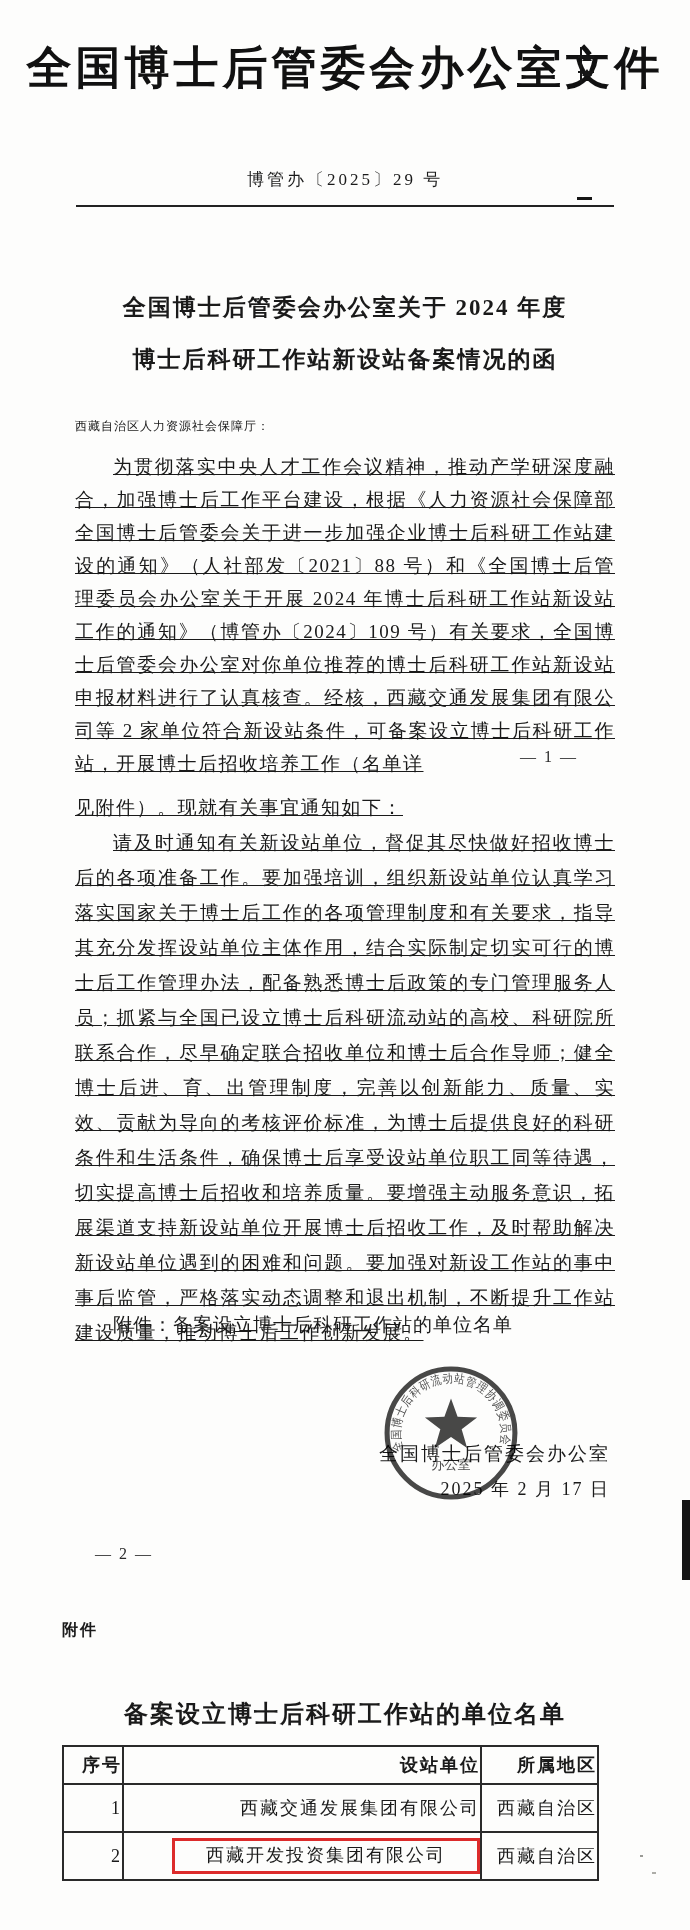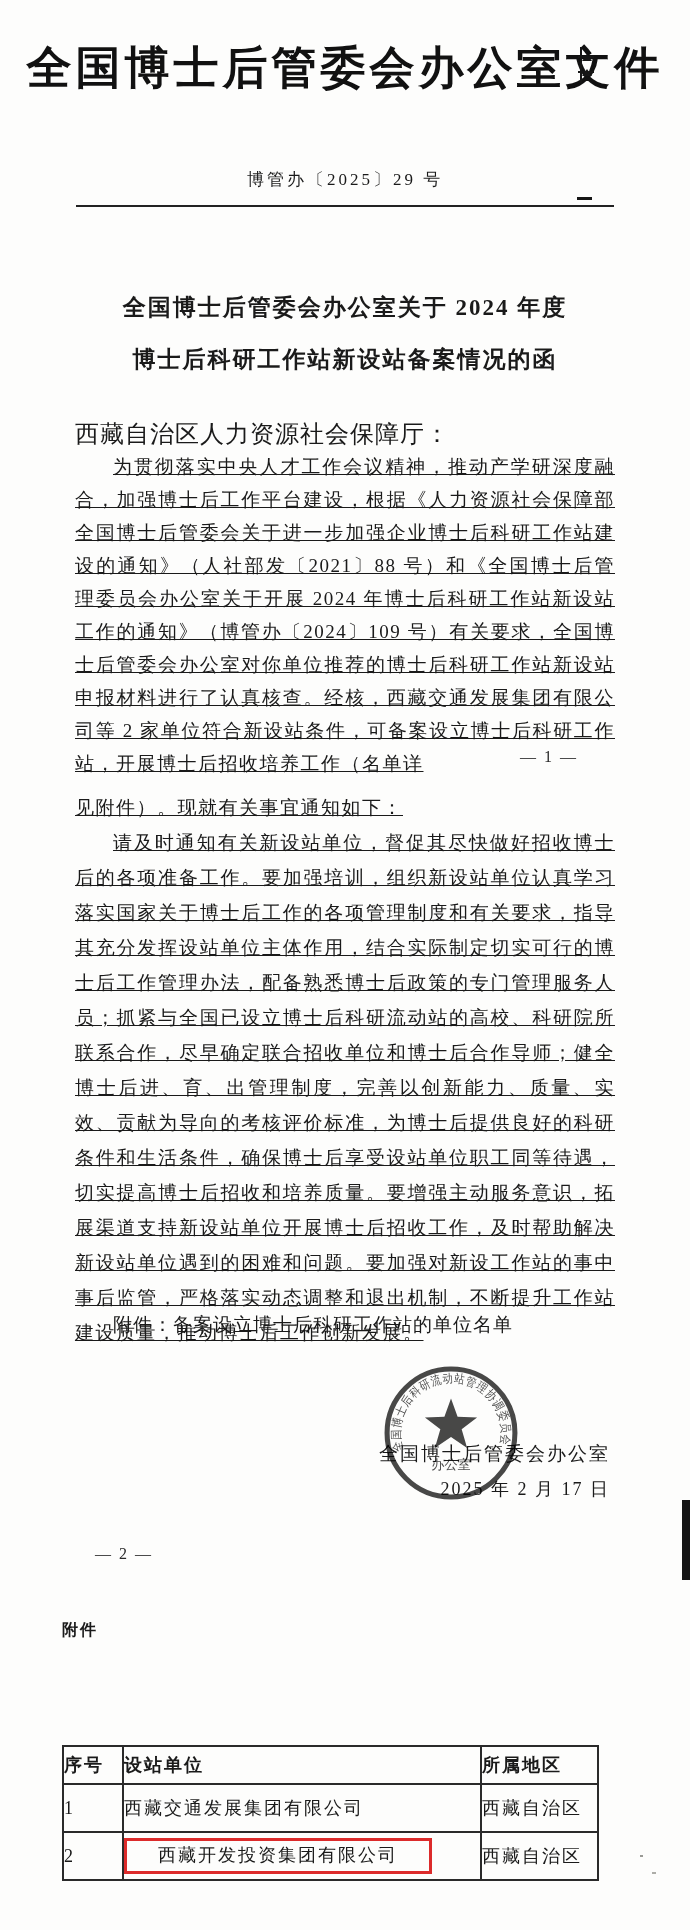--- a/index.html
+++ b/index.html
@@ -18,21 +18,21 @@
   .header-title{
     top:38px;font-size:45px;font-weight:bold;letter-spacing:4px;
     font-family:"Liberation Sans","DejaVu Sans",sans-serif;
     color:#111;
   }
   .doc-number{top:168px;font-size:17px;letter-spacing:3px;}
   .divider{top:205px;left:76px;width:538px;height:2px;background:#222;}
 
   .doc-title{top:282px;font-size:23px;font-weight:bold;line-height:52px;letter-spacing:2px;}
 
-  .salutation{top:418px;left:75px;font-size:24px;letter-spacing:1px;}
+  .salutation{top:418px;left:75px;font-size:12px;letter-spacing:1px;}
 
   .para{
     left:75px;width:540px;font-size:19px;text-align:justify;
     text-justify:inter-character;letter-spacing:1.5px;text-decoration:underline;
   }
   .para1{top:450px;line-height:33px;text-indent:2em;}
   .page-marker{font-size:16px;letter-spacing:2px;color:#2a2a2a;}
   .marker1{top:748px;left:520px;}
   .block2{top:790px;line-height:35px;}
   .block2 .p-cont{text-indent:0;}
@@ -52,21 +52,21 @@
     font-family:"Liberation Sans","DejaVu Sans",sans-serif;letter-spacing:2px;
   }
   .table-title{top:1698px;font-size:24px;font-weight:bold;letter-spacing:2px;
     font-family:"Liberation Sans","DejaVu Sans",sans-serif;}
 
   .unit-table{
     position:absolute;top:1745px;left:62px;width:537px;
     border-collapse:collapse;font-size:18px;letter-spacing:2px;
   }
   .unit-table th,.unit-table td{
-    border:2px solid #2a2a2a;text-align:left;padding:0;
+    border:2px solid #2a2a2a;text-align:right;padding:0;
     font-weight:normal;color:#1a1a1a;
   }
   .unit-table th{height:36px;font-weight:bold;}
   .unit-table td{height:46px;}
   .col-no{width:58px;}
   .col-unit{width:356px;}
   .col-region{width:115px;}
   .highlight-box{
     display:inline-block;border:3px solid var(--highlight,#dc2b2b);
     padding:4px 31px;line-height:1.2;
@@ -127,20 +127,21 @@
     <text font-size="12" fill="#1f1f1f" letter-spacing="1">
       <textPath href="#sealArc" startOffset="0" textLength="186" lengthAdjust="spacingAndGlyphs">全国博士后科研流动站管理协调委员会</textPath>
     </text>
     <text x="69" y="104" font-size="13" fill="#1f1f1f" text-anchor="middle">办公室</text>
   </svg>
 
   <div class="abs page-marker marker2">— 2 —</div>
 
   <div class="abs fujian-label">附件</div>
 
+  <div class="abs center table-title">备案设立博士后科研工作站的单位名单</div>
 
   <table class="unit-table">
     <thead>
       <tr>
         <th class="col-no">序号</th>
         <th class="col-unit">设站单位</th>
         <th class="col-region">所属地区</th>
       </tr>
     </thead>
     <tbody>

